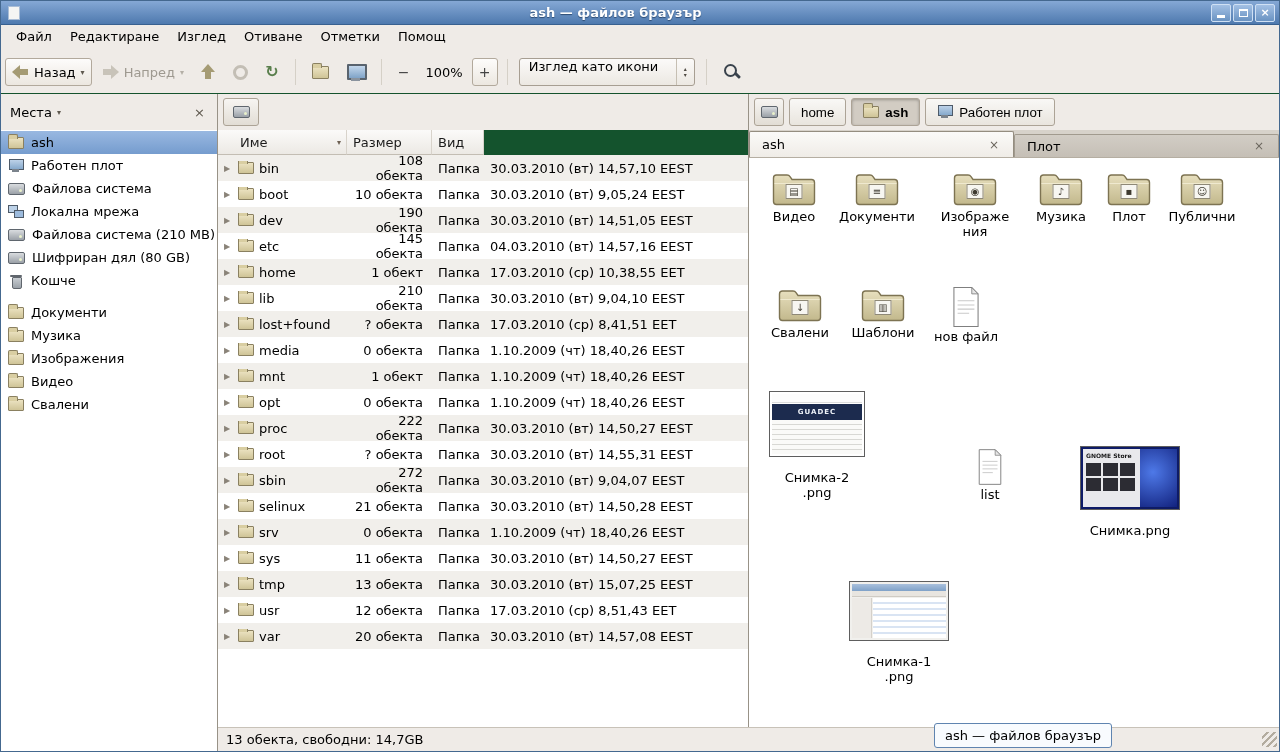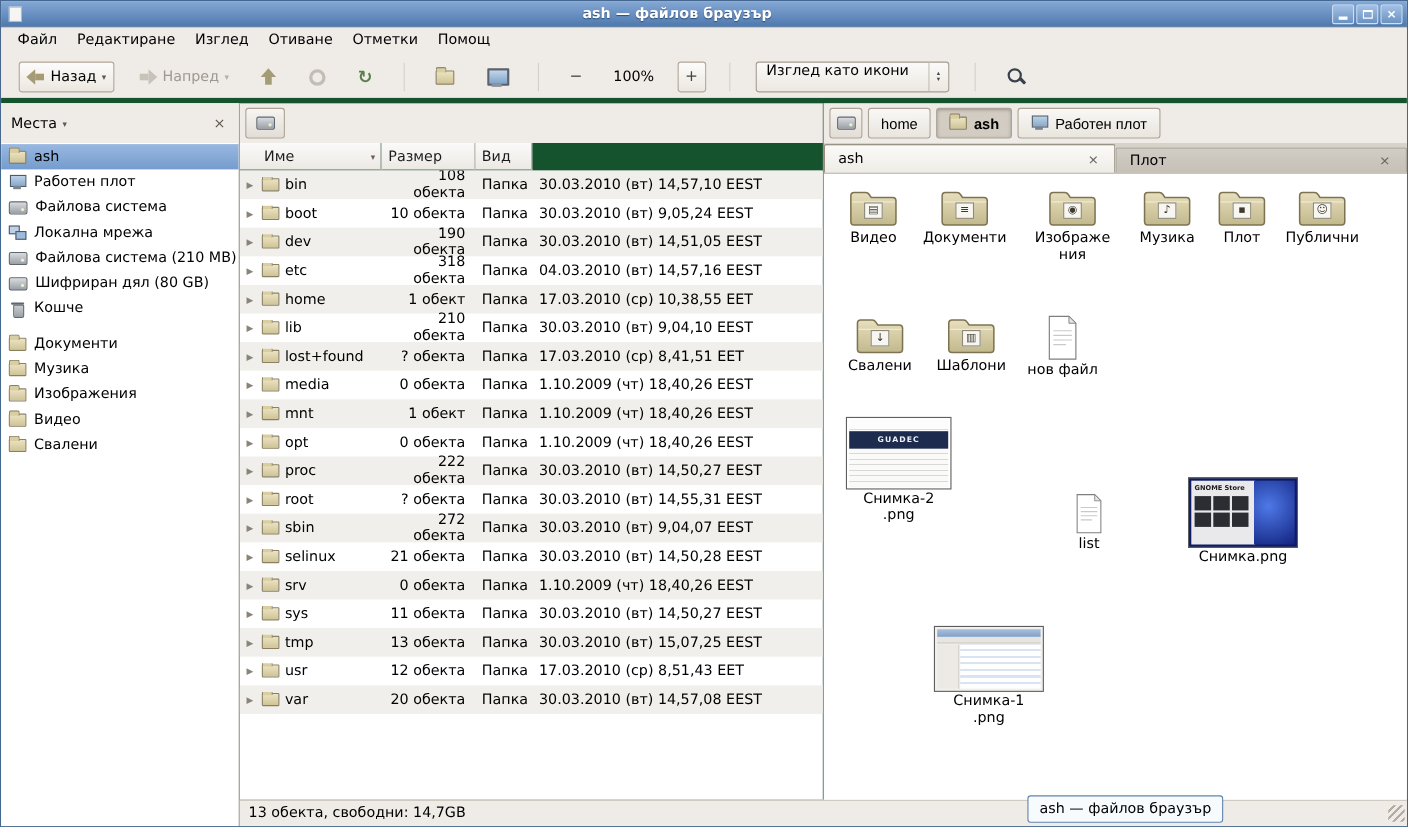--- a/index.html
+++ b/index.html
@@ -15,21 +15,21 @@
 .wbtn{width:20px;height:18px;background:linear-gradient(#A3C0E4,#6A93C2);border:1px solid #CFE0F4;border-radius:2px;display:flex;align-items:center;justify-content:center;color:#FFF}
 .g-min{width:8px;height:3px;background:#FFF;margin-top:8px}
 .g-max{width:9px;height:8px;border:1px solid #FFF;border-top-width:2px}
 .g-close{font-size:11px;font-weight:bold;line-height:11px}
 
 
 .menubar{flex:none;height:26px;background:#EFEBE7;display:flex;align-items:flex-start;padding-left:6px}
 .menu-item{padding:4px 9px;cursor:default}
 
 
-.toolbar{flex:none;height:43px;background:#EFEBE7;border-bottom:5px solid #14532d;display:flex;align-items:center;padding:0 16px;gap:15px}
+.toolbar{flex:none;height:43px;background:#EFEBE7;border-bottom:1px solid #14532d;display:flex;align-items:center;padding:0 4px;gap:3px}
 .tbtn{display:flex;align-items:center;gap:5px;padding:4px 6px;border:1px solid transparent;border-radius:3px;min-height:28px}
 .tbtn.raised{border-color:#B2A99C;background:linear-gradient(#FDFCFB,#ECE7E0)}
 .tbtn.disabled{color:#9E9990}
 .tsep{width:1px;height:26px;background:#D5D0C7;margin:0 6px;flex:none}
 .caret{font-size:8px;color:#5F594F}
 .caret.dim{color:#B4AFA6}
 .arr{position:relative;display:inline-block;width:17px;height:14px}
 .arr-l::before{content:"";position:absolute;left:0;top:0;border:7px solid transparent;border-right:8px solid #A59B74;border-left:0}
 .arr-l::after{content:"";position:absolute;left:8px;top:4px;width:8px;height:6px;background:#A59B74}
 .arr-r::before{content:"";position:absolute;right:0;top:0;border:7px solid transparent;border-left:8px solid #C8C3B9;border-right:0}
@@ -124,21 +124,21 @@
 .p7{left:94px;top:128px;width:80px}
 .p8{left:177px;top:128px;width:80px}
 .p9{left:17px;top:221px;width:102px}
 .p10{left:210px;top:290px;width:62px}
 .p11{left:328px;top:276px;width:106px}
 .p12{left:98px;top:411px;width:104px}
 .p9 .ivl{max-width:68px}
 .p12 .ivl{max-width:68px}
 
 
-.thumb{display:block;border:1px solid #5E5E5E;background:#FFF;padding:2px;margin:0 auto;position:relative}
+.thumb{display:block;border:1px solid #5E5E5E;background:#FFF;padding:2px;margin:12px auto;position:relative}
 .th2{width:96px;height:66px}
 .t2-top{position:absolute;top:2px;left:2px;right:2px;height:9px;background:#FCFCFC;border-bottom:1px solid #DveD}
 .t2-top{border-bottom:1px solid #DDD}
 .t2-band{position:absolute;top:12px;left:2px;right:2px;height:16px;background:#1C2B4E;color:#EDF2F8;font-size:7px;font-weight:bold;letter-spacing:1px;display:flex;align-items:center;justify-content:center}
 .t2-body{position:absolute;top:28px;left:2px;right:2px;bottom:2px;background:repeating-linear-gradient(#FAFAF8 0 4px,#D8D8D4 4px 5px)}
 .ths{width:100px;height:64px;background:#0E1B66}
 .s-left{position:absolute;left:2px;top:2px;width:58px;bottom:2px;background:#E9E9EC}
 .s-title{position:absolute;left:5px;top:5px;font-size:6px;font-weight:bold;color:#1A1A1A;white-space:nowrap}
 .s-grid{position:absolute;left:5px;top:16px;width:54px;display:grid;grid-template-columns:repeat(3,15px);gap:2px}
 .s-grid i{width:15px;height:13px;background:#2C2C33}
@@ -364,21 +364,21 @@
                 <div class="c2">190 обекта</div>
                 <div class="c3">Папка</div>
                 <div class="c4">30.03.2010 (вт) 14,51,05 EEST</div>
               </div>
             <div class="row">
                 <div class="c1">
                   <span class="exp">▶</span>
                   <span class="fico sm"></span>
                   <span class="fname">etc</span>
                 </div>
-                <div class="c2">318 обекта</div>
+                <div class="c2">145 обекта</div>
                 <div class="c3">Папка</div>
                 <div class="c4">04.03.2010 (вт) 14,57,16 EEST</div>
               </div>
             <div class="row">
                 <div class="c1">
                   <span class="exp">▶</span>
                   <span class="fico sm"></span>
                   <span class="fname">home</span>
                 </div>
                 <div class="c2">1 обект</div>

